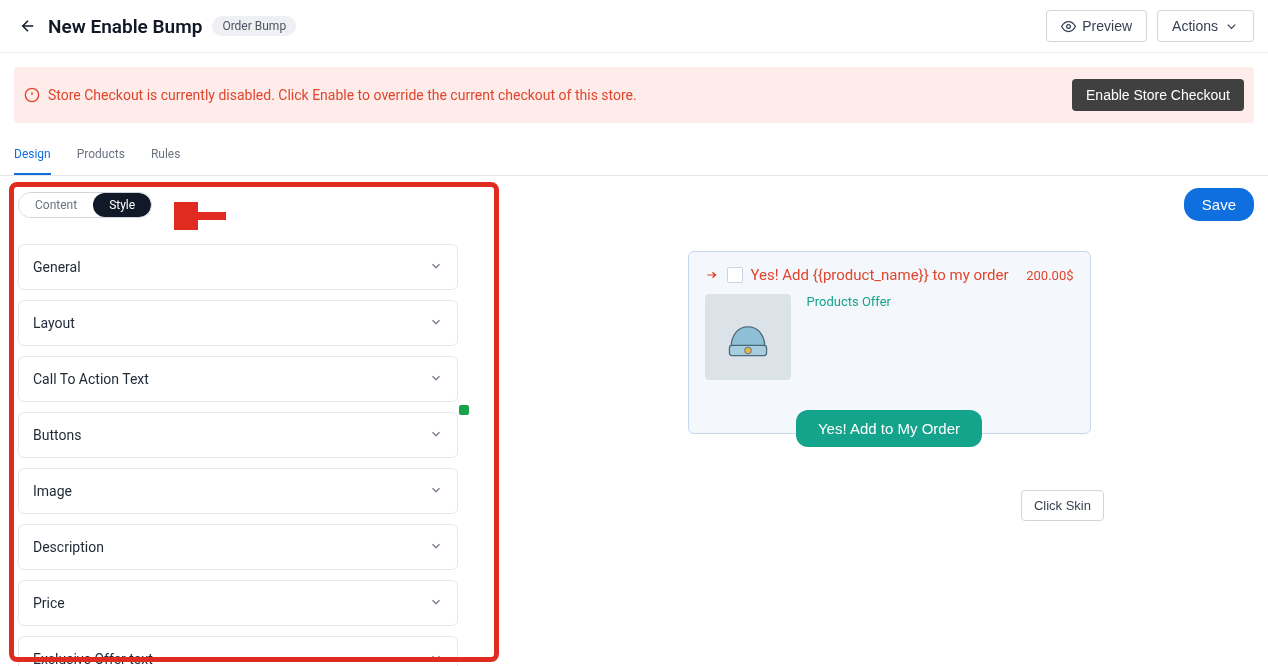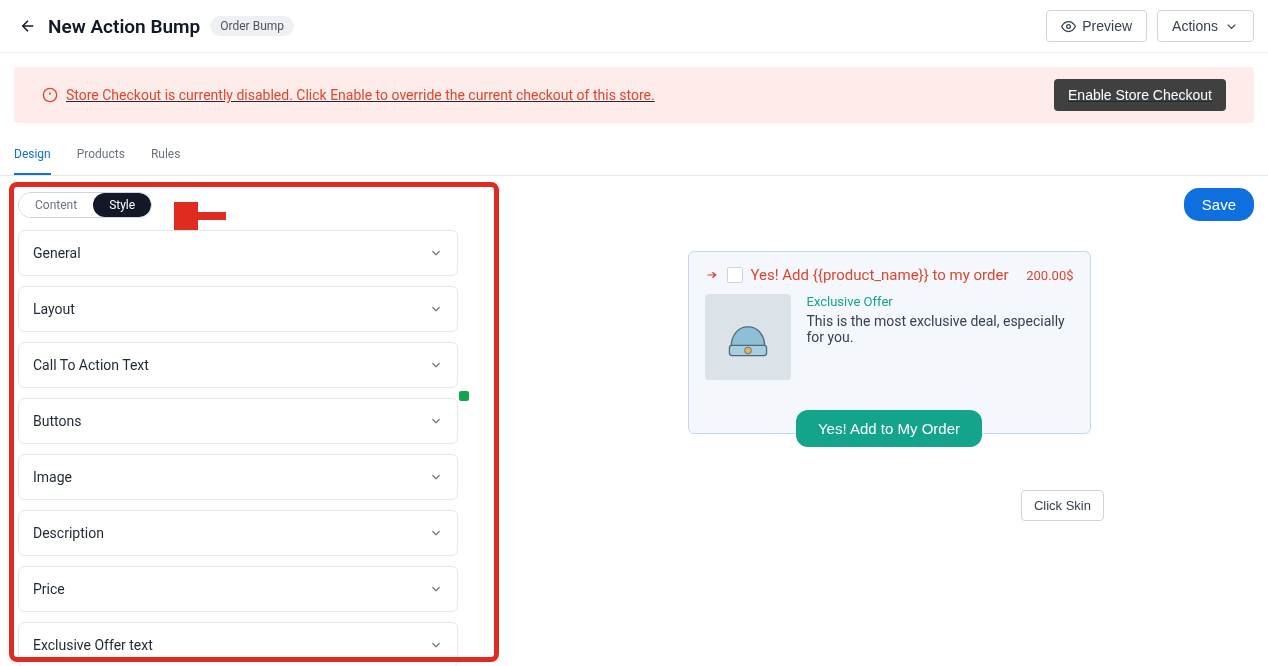--- a/index.html
+++ b/index.html
@@ -52,24 +52,23 @@
     cursor: pointer;
   }
   .btn + .btn { margin-left: 10px; }
   .btn svg { width: 15px; height: 15px; }
   .chev-down { width:12px; height:12px; }
 
   .alert {
     margin: 14px;
     background: #fdecea;
     border-radius: 4px;
-    padding: 12px 28px;
+    padding: 12px 10px;
     display: flex;
     align-items: center;
-    text-decoration: underline;
   }
   .alert-icon {
     width: 16px; height: 16px;
     color: #e0452c;
     margin-right: 8px;
     flex-shrink: 0;
   }
   .alert-text { color: #e0452c; font-size: 14px; flex: 1; }
   .enable-btn {
     background: #404040;
@@ -117,21 +116,21 @@
     pointer-events: none;
     z-index: 20;
   }
   .red-arrow {
     position: absolute;
     top: 14px; left: 160px;
     z-index: 21;
     pointer-events: none;
   }
 
-  .seg-wrap { margin: 4px 0 12px 4px; }
+  .seg-wrap { margin: 4px 0 26px 4px; }
   .segmented {
     display: inline-flex;
     border: 1px solid #d1d5db;
     border-radius: 20px;
     overflow: hidden;
     background: #fff;
   }
   .seg {
     padding: 5px 16px;
     font-size: 12px;
@@ -150,21 +149,21 @@
     margin-left: 4px;
     display: flex;
     flex-direction: column;
     gap: 10px;
   }
   .acc-item {
     border: 1px solid #e5e7eb;
     border-radius: 6px;
     padding: 14px 14px;
     display: flex;
-    align-items: center;
+    align-items: flex-start;
     justify-content: space-between;
     cursor: pointer;
     background: #fff;
     font-size: 14px;
     color: #1f2937;
     position: relative;
   }
   .acc-item .chev {
     color: #6b7280;
   }
@@ -265,21 +264,21 @@
 </head>
 <body>
 
 <div class="topbar">
   <div class="back-icon">
     <svg viewBox="0 0 24 24" fill="none" stroke="currentColor" stroke-width="2">
         <path d="M19 12H5"></path>
         <path d="M12 19l-7-7 7-7"></path>
       </svg>
   </div>
-  <div class="page-title">New Action Bump</div>
+  <div class="page-title">New Enable Bump</div>
   <div class="badge">Order Bump</div>
   <div class="topbar-spacer"></div>
   <button class="btn">
     <svg viewBox="0 0 24 24" fill="none" stroke="currentColor" stroke-width="2">
         <path d="M1 12s4-8 11-8 11 8 11 8-4 8-11 8S1 12 1 12z"></path>
         <circle cx="12" cy="12" r="3"></circle>
       </svg>
     <span>Preview</span>
   </button>
   <button class="btn">
@@ -394,22 +393,21 @@
         </div>
         <div class="bump-body">
           <div class="bump-img">
             <svg width="54" height="54" viewBox="0 0 64 64">
               <path d="M12 44c0-14 8-24 20-24s20 10 20 24H12z" fill="#8fbfd6" stroke="#4a6a7a" stroke-width="1.5"></path>
               <rect x="10" y="42" width="44" height="12" rx="3" fill="#a7cee0" stroke="#4a6a7a" stroke-width="1.5"></rect>
               <circle cx="32" cy="48" r="4" fill="#e9b44c" stroke="#4a6a7a"></circle>
             </svg>
           </div>
           <div class="bump-text">
-            <div class="excl">Exclusive Offer</div>
-            <div>This is the most exclusive deal, especially for you.</div>
+            <div class="excl">Products Offer</div>
           </div>
         </div>
         <div class="bump-cta">
           <button class="cta-btn">Yes! Add to My Order</button>
         </div>
       </div>
     </div>
 
     <div class="change-skin">
       <button class="btn">Click Skin</button>

